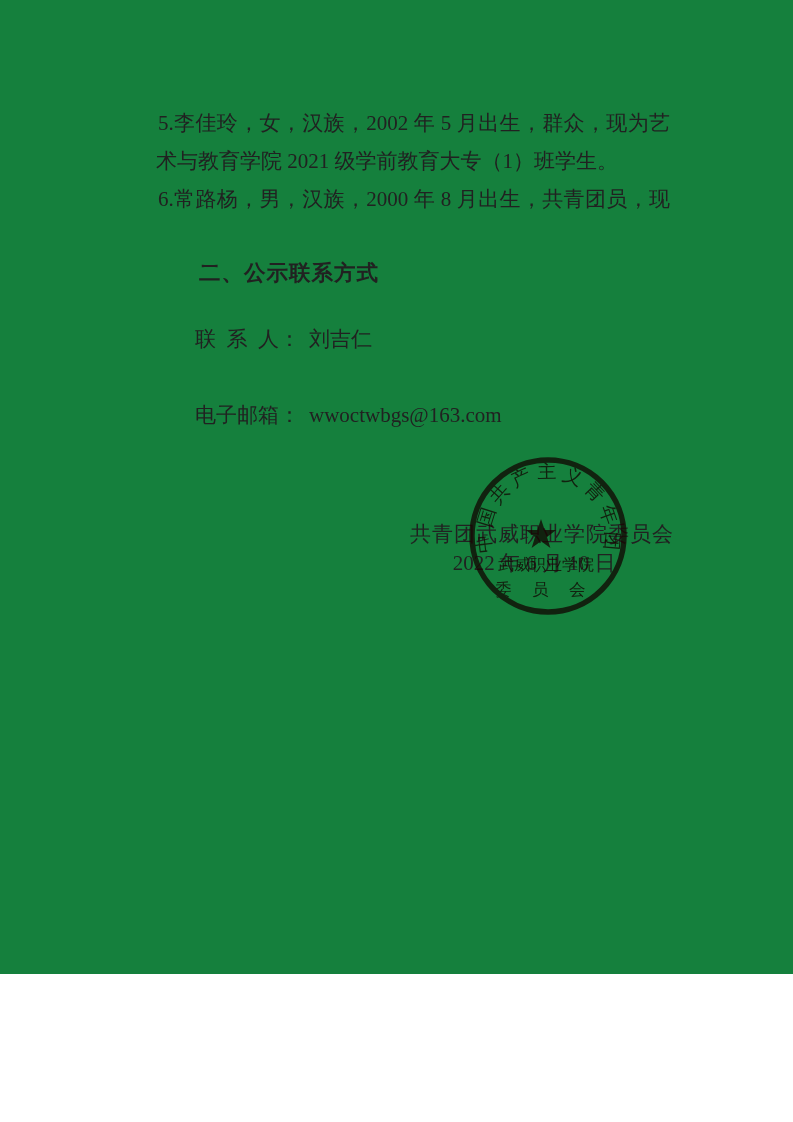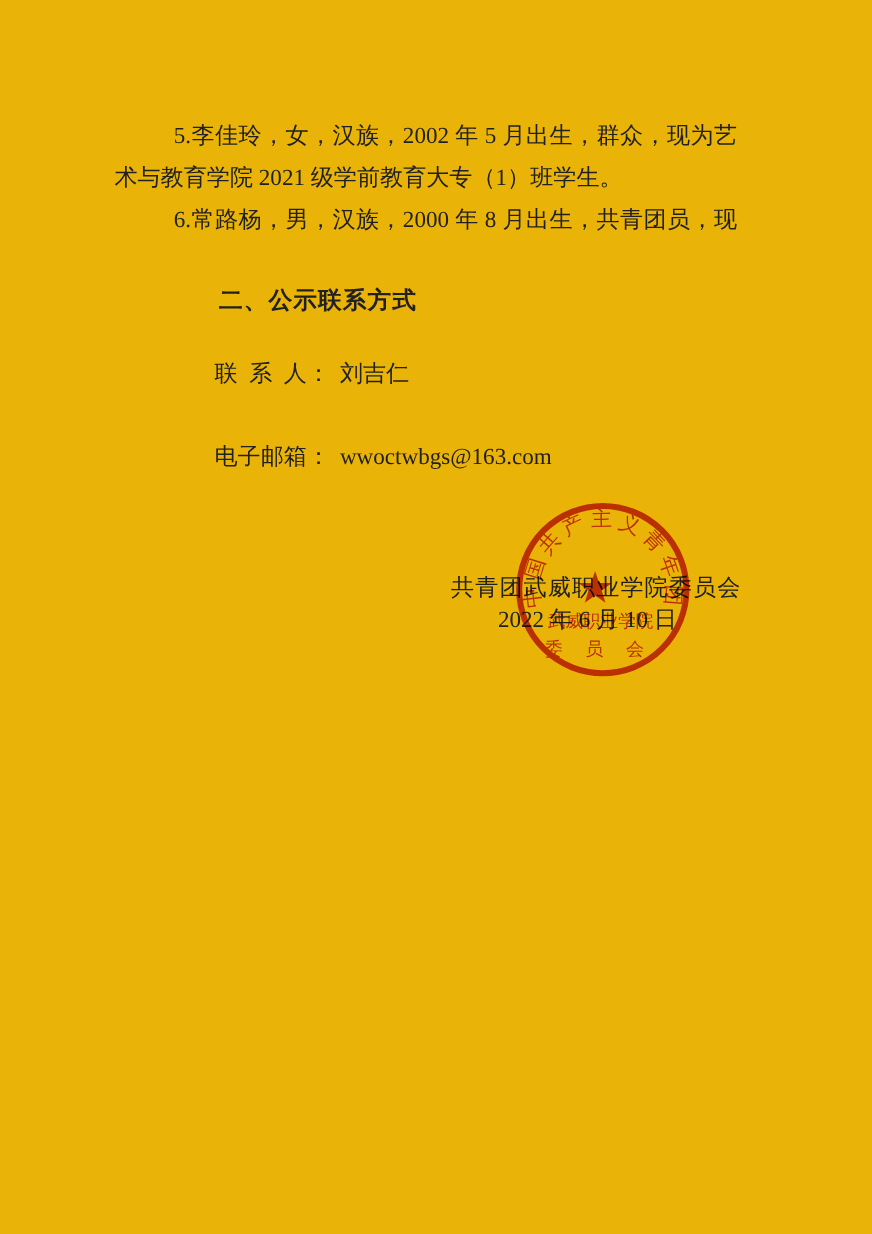--- a/index.html
+++ b/index.html
@@ -1,39 +1,39 @@
 <!DOCTYPE html>
 <html><head>
 <meta charset="utf-8">
 <style>
   html, body { margin: 0; padding: 0; background: #ffffff; }
   .page {
     position: relative;
     width: 793px;
-    height: 1122px;
-    background: #eab308;
+    height: 974px;
+    background: #15803d;
     overflow: hidden;
     font-family: "Liberation Serif", "DejaVu Serif", serif;
     color: #212121;
   }
   .t {
     position: absolute;
     font-size: 21px;
     line-height: 26px;
     white-space: pre-wrap;
     color: #212121;
   }
   .just {
     left: 158px;
     width: 512px;
     text-align: justify;
     text-align-last: justify;
     text-justify: inter-character;
   }
-  .full { left: 104px; width: 566px; }
+  .full { left: 104px; width: 566px; text-align: center; }
   .ind  { left: 158px; width: 520px; }
   .heading {
     font-family: "Liberation Sans", "DejaVu Sans", sans-serif;
     font-weight: 700;
     font-size: 21.5px;
     letter-spacing: 1px;
     margin-left: 41px;
   }
   .contact-label { white-space: pre-wrap; margin-left: 16px; }
   .contact-value { white-space: pre-wrap; margin-left: 9px; }

